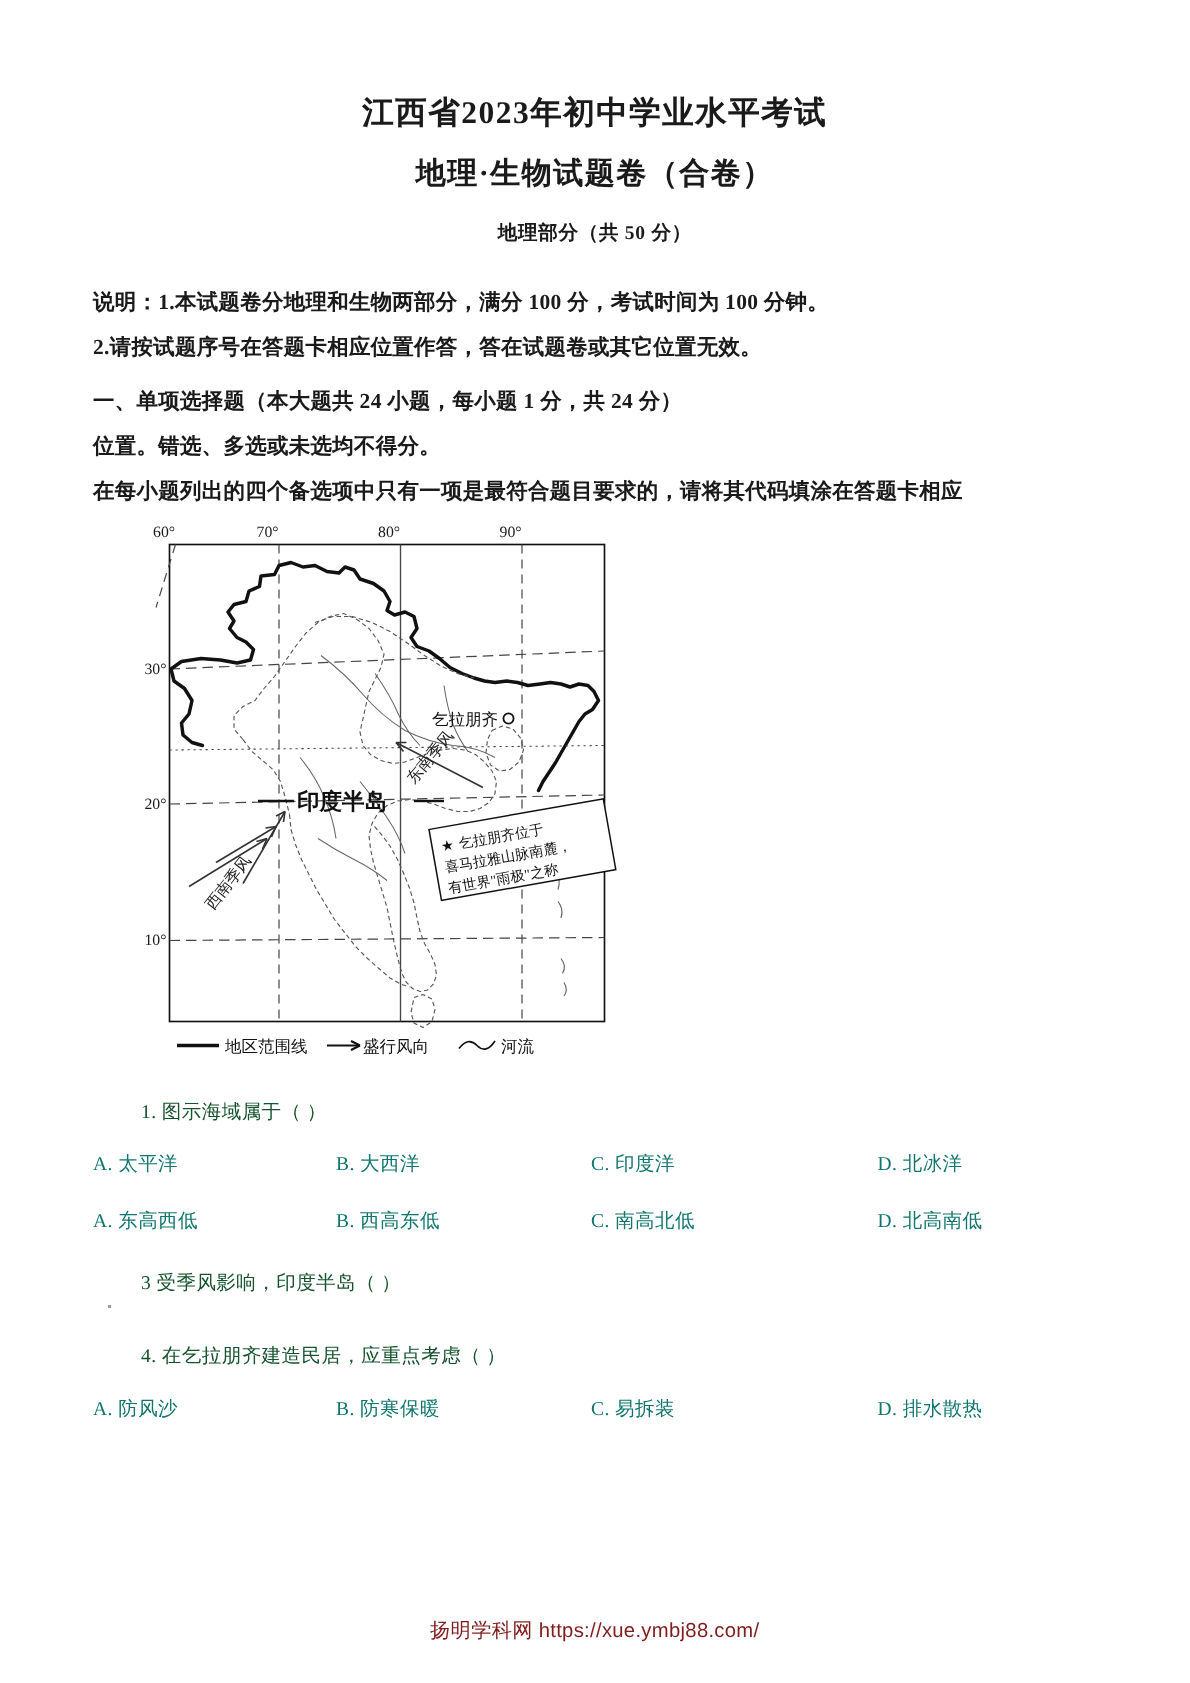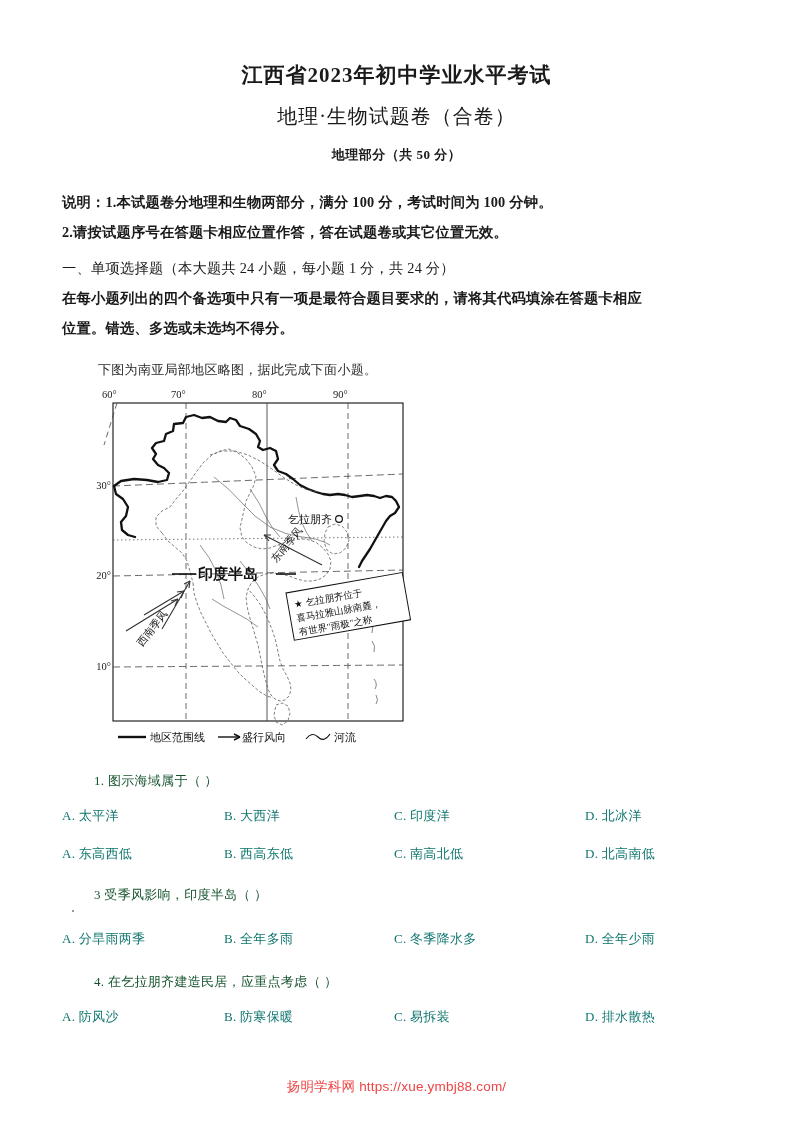--- a/index.html
+++ b/index.html
@@ -29,21 +29,21 @@
   .title-main {
     font-size: 21px;
     font-weight: bold;
     letter-spacing: 1px;
     line-height: 34px;
     font-family: "Liberation Serif", "DejaVu Serif", serif;
     margin-top: 16px;
   }
   .title-sub {
     font-size: 20px;
-    font-weight: normal;
+    font-weight: bold;
     letter-spacing: 1px;
     line-height: 34px;
     margin-top: 7px;
   }
   .title-part {
     font-size: 13px;
     font-weight: bold;
     letter-spacing: 0.5px;
     line-height: 32px;
     margin-top: 6px;
@@ -58,21 +58,21 @@
   }
   .instr {
     font-size: 14.3px;
     font-weight: bold;
     line-height: 30px;
     letter-spacing: 0.2px;
   }
   .instr.first { margin-top: 16px; }
   .section-head {
     font-size: 14.3px;
-    font-weight: normal;
+    font-weight: bold;
     line-height: 30px;
     margin-top: 6px;
     letter-spacing: 0.2px;
   }
   .section-note {
     font-size: 14.3px;
     font-weight: bold;
     line-height: 30px;
     letter-spacing: 0.2px;
   }
@@ -142,45 +142,44 @@
   }
 
   
   .footer {
     position: absolute;
     left: 0;
     right: 0;
     top: 1078px;
     text-align: center;
     font-size: 13.5px;
-    color: #ef4444;
+    color: #7f1d1d;
     font-family: "Liberation Sans", sans-serif;
     letter-spacing: 0.2px;
   }
 </style>
 </head>
 <body>
 
 <div class="page">
 
   <div class="title-block">
     <div class="title-main">江西省2023年初中学业水平考试</div>
     <div class="title-sub">地理·生物试题卷（合卷）</div>
     <div class="title-part">地理部分（共 50 分）</div>
   </div>
 
   <div class="body-col">
 
     <div class="instr first">说明：1.本试题卷分地理和生物两部分，满分 100 分，考试时间为 100 分钟。</div>
     <div class="instr">2.请按试题序号在答题卡相应位置作答，答在试题卷或其它位置无效。</div>
     <div class="section-head">一、单项选择题（本大题共 24 小题，每小题 1 分，共 24 分）</div>
+    <div class="section-note">位置。错选、多选或未选均不得分。</div>
     <div class="section-note">在每小题列出的四个备选项中只有一项是最符合题目要求的，请将其代码填涂在答题卡相应</div>
-    <div class="section-note">位置。错选、多选或未选均不得分。</div>
-
-    <div class="fig-caption">下图为南亚局部地区略图，据此完成下面小题。</div>
+
 
     <div class="map-wrap">
       <svg class="map-svg" width="340" height="368" viewBox="0 0 340 368" xmlns="http://www.w3.org/2000/svg">
 
         <rect x="23" y="18" width="290" height="318" fill="#ffffff" stroke="#111111" stroke-width="1.1"></rect>
 
         <g stroke="#444444" stroke-width="0.8" fill="none" stroke-dasharray="6 4">
           <line x1="27" y1="18" x2="14" y2="60"></line>
           <line x1="96" y1="18" x2="96" y2="336"></line>
           <line x1="258" y1="18" x2="258" y2="336"></line>
@@ -328,26 +327,20 @@
 
       <div class="opt-row">
         <span class="opt a">A. 东高西低</span>
         <span class="opt b">B. 西高东低</span>
         <span class="opt c">C. 南高北低</span>
         <span class="opt d">D. 北高南低</span>
       </div>
 
       <div class="q-stem tight">3  受季风影响，印度半岛（    ）</div>
       <div class="q3-artifact"></div>
-      <div class="opt-row">
-        <span class="opt a">A. 分旱雨两季</span>
-        <span class="opt b">B. 全年多雨</span>
-        <span class="opt c">C. 冬季降水多</span>
-        <span class="opt d">D. 全年少雨</span>
-      </div>
 
       <div class="q-stem">4. 在乞拉朋齐建造民居，应重点考虑（    ）</div>
       <div class="opt-row">
         <span class="opt a">A. 防风沙</span>
         <span class="opt b">B. 防寒保暖</span>
         <span class="opt c">C. 易拆装</span>
         <span class="opt d">D. 排水散热</span>
       </div>
 
     </div>

